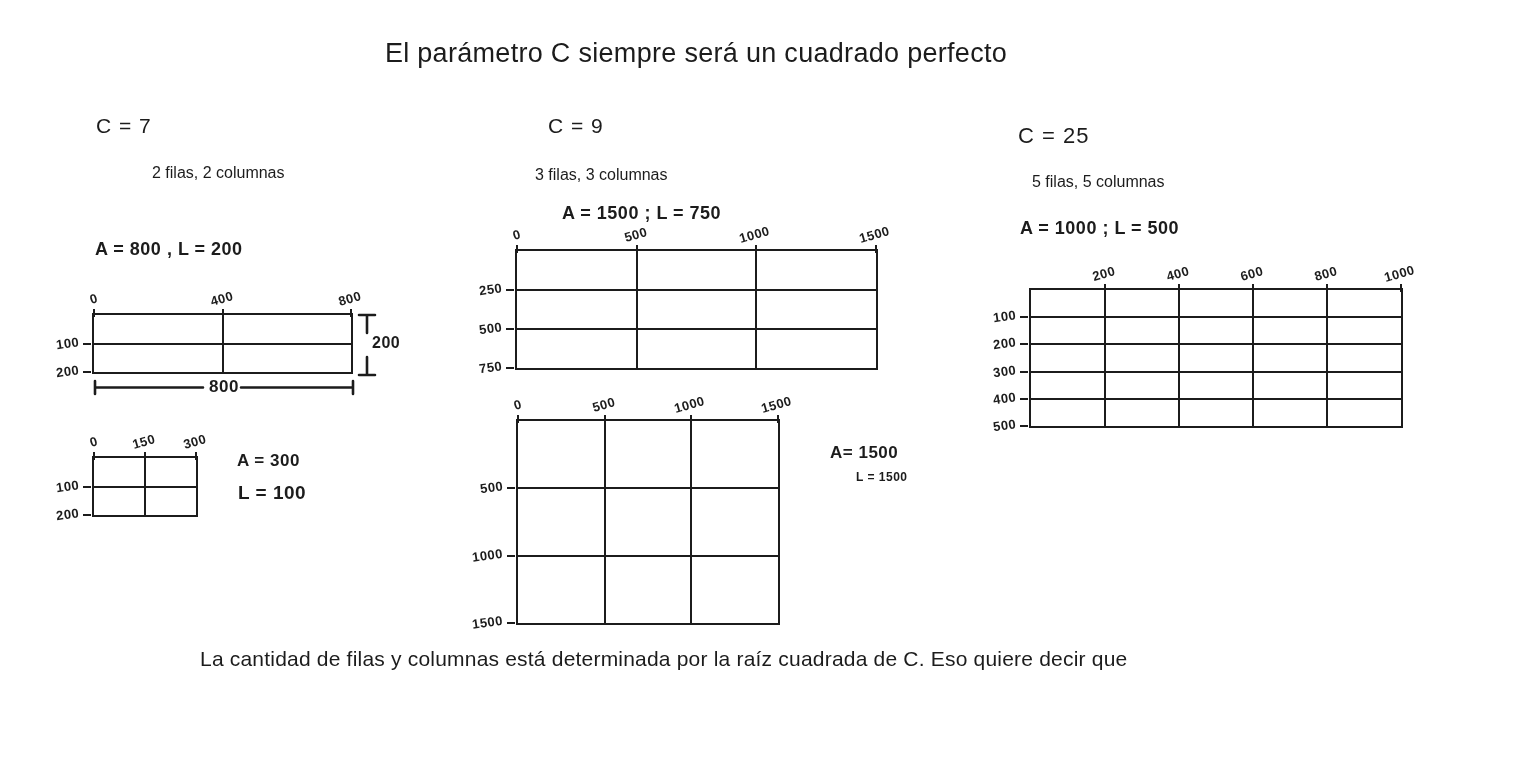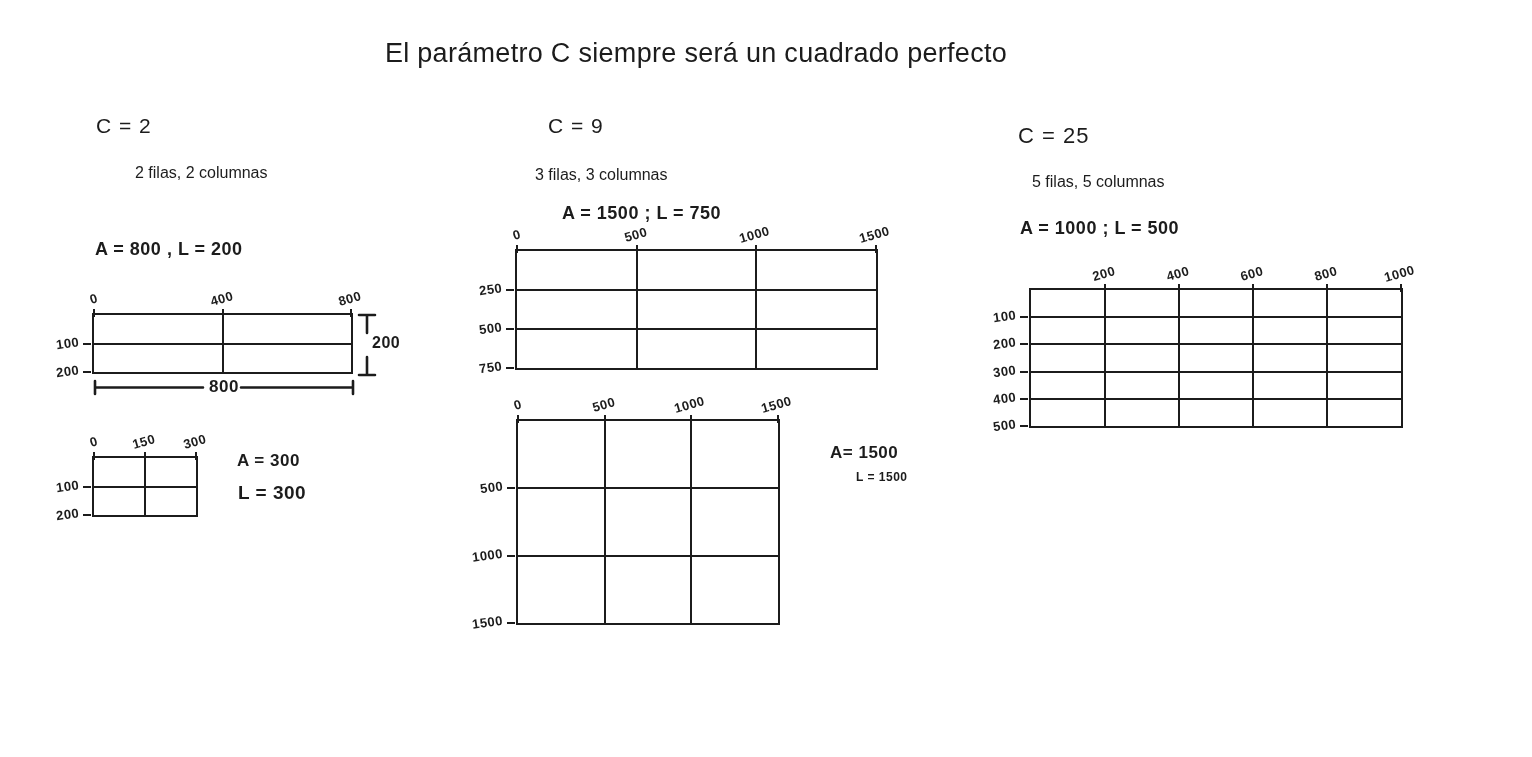--- a/index.html
+++ b/index.html
@@ -65,22 +65,22 @@
   .dim-label { font-size: 16px; font-weight: bold; letter-spacing: 0.5px; }
   svg { position: absolute; overflow: visible; }
 </style>
 </head>
 <body>
 
 <div class="canvas">
 
   <div class="abs title">El parámetro C siempre será un cuadrado perfecto</div>
 
-  <div class="abs heading" style="left:96px; top:114px;">C = 2</div>
-  <div class="abs subheading" style="left:135px; top:164px;">2 filas, 2 columnas</div>
+  <div class="abs heading" style="left:96px; top:114px;">C = 7</div>
+  <div class="abs subheading" style="left:152px; top:164px;">2 filas, 2 columnas</div>
   <div class="abs params" style="left:95px; top:239px;">A = 800  ,   L = 200</div>
 
   <div class="grid" style="left:92px; top:313px; width:261px; height:61px;">
       <div class="vline" style="left: 50%;"></div>
       <div class="hline" style="top: 50%;"></div>
       <div class="xtick" style="left: 0%;">
         <span class="xdash"></span>
         <span class="xlab">0</span>
       </div>
       <div class="xtick" style="left: 50%;">
@@ -129,21 +129,21 @@
       <div class="ytick" style="top: 50%;">
         <span class="ydash"></span>
         <span class="ylab">100</span>
       </div>
       <div class="ytick" style="top: 100%;">
         <span class="ydash"></span>
         <span class="ylab">200</span>
       </div>
     </div>
   <div class="abs sidelabel" style="left:237px; top:451px; font-size:17px;">A = 300</div>
-  <div class="abs sidelabel" style="left:238px; top:482px; font-size:19px;">L = 300</div>
+  <div class="abs sidelabel" style="left:238px; top:482px; font-size:19px;">L = 100</div>
 
   <div class="abs heading" style="left:548px; top:114px;">C = 9</div>
   <div class="abs subheading" style="left:535px; top:166px;">3 filas, 3 columnas</div>
   <div class="abs params" style="left:562px; top:203px;">A = 1500 ;   L = 750</div>
 
   <div class="grid" style="left:515px; top:249px; width:363px; height:121px;">
       <div class="vline" style="left: 33.3333%;"></div>
       <div class="vline" style="left: 66.6667%;"></div>
       <div class="hline" style="top: 33.3333%;"></div>
       <div class="hline" style="top: 66.6667%;"></div>
@@ -262,14 +262,15 @@
       <div class="ytick" style="top: 80%;">
         <span class="ydash"></span>
         <span class="ylab">400</span>
       </div>
       <div class="ytick" style="top: 100%;">
         <span class="ydash"></span>
         <span class="ylab">500</span>
       </div>
     </div>
 
+  <div class="abs footer-line" style="left:200px; top:647px;">La cantidad de filas y columnas está determinada por la raíz cuadrada de C. Eso quiere decir que</div>
 
 </div>
 
 </body></html>

